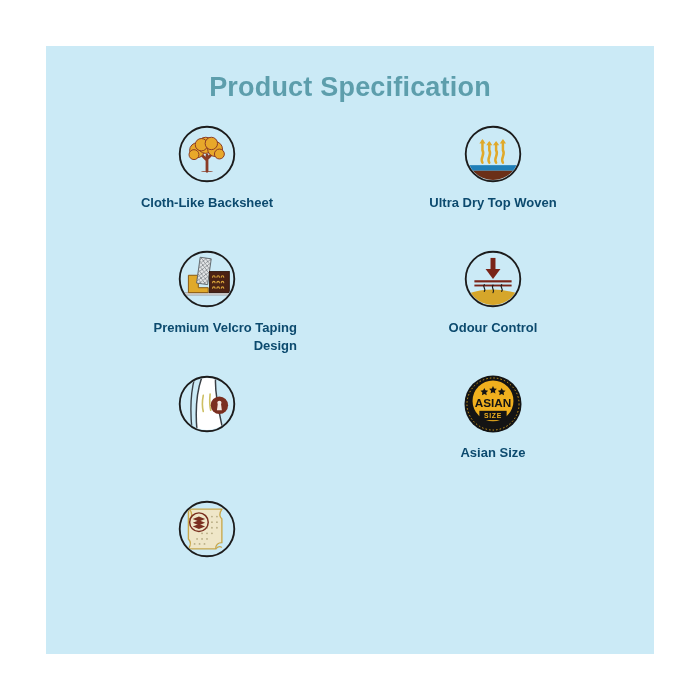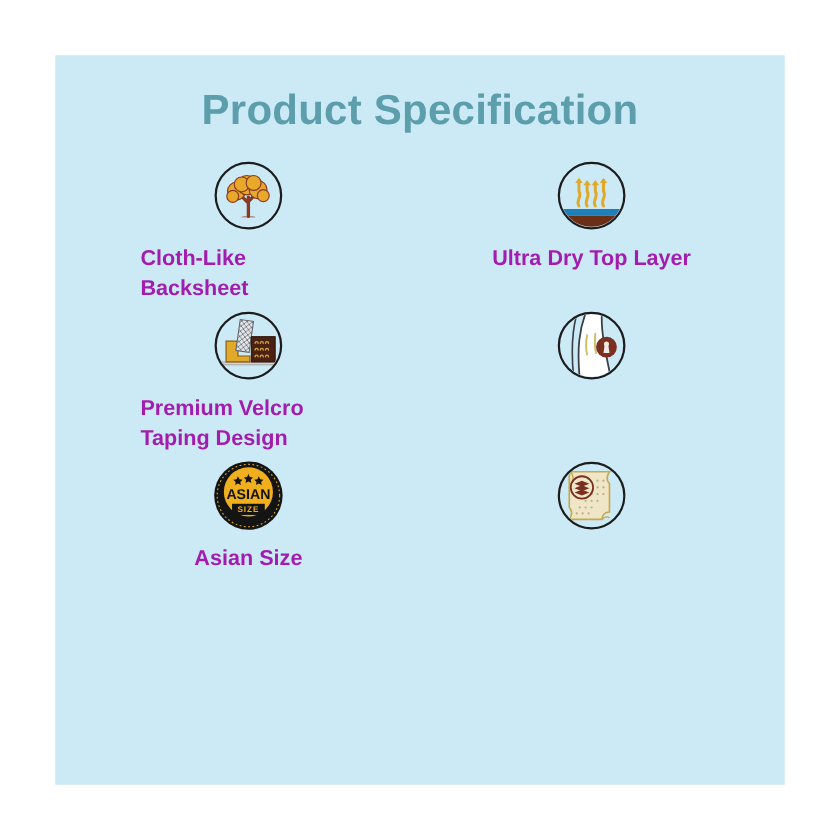--- a/index.html
+++ b/index.html
@@ -14,21 +14,21 @@
     position: absolute;
     left: 46px;
     top: 46px;
     width: 608px;
     height: 608px;
     background: #cbeaf6;
     box-sizing: border-box;
   }
   #panel-title {
     text-align: center;
-    font-size: 35px;
+    font-size: 27px;
     font-weight: bold;
     color: #5d9eac;
     letter-spacing: 0.2px;
     margin: 0;
     padding-top: 26px;
     font-family: "Liberation Sans", sans-serif;
   }
   #feature-grid {
     display: grid;
     grid-template-columns: 1fr 1fr;
@@ -43,24 +43,24 @@
     align-items: center;
     justify-content: flex-start;
   }
   .feature-icon {
     width: 62px;
     height: 62px;
     display: block;
   }
   .feature-label {
     margin-top: 9px;
-    font-size: 18px;
+    font-size: 13px;
     font-weight: bold;
-    color: #a21caf;
-    text-align: left;
+    color: #0c4a6e;
+    text-align: right;
     line-height: 1.38;
     max-width: 180px;
     font-family: "Liberation Sans", sans-serif;
   }
 </style>
 </head>
 <body>
 
 <div id="infographic-panel">
 
@@ -103,21 +103,21 @@
           <path d="M66 64 C61 56 71 52 66 44 L66 30"></path>
         </g>
         <g fill="#e0a92a">
           <path d="M33 26 l5 7 l-10 0 Z"></path>
           <path d="M44 29 l5 7 l-10 0 Z"></path>
           <path d="M55 29 l5 7 l-10 0 Z"></path>
           <path d="M66 26 l5 7 l-10 0 Z"></path>
         </g>
         <circle cx="50" cy="50" r="44" fill="none" stroke="#1c1c1c" stroke-width="3"></circle>
       </svg>
-      <div class="feature-label">Ultra Dry Top Layer</div>
+      <div class="feature-label">Ultra Dry Top Woven</div>
     </div>
 
     <div class="feature-cell">
       <svg class="feature-icon" viewBox="0 0 100 100">
         <defs>
           <clipPath id="clipVel">
               <circle cx="50" cy="50" r="42"></circle>
             </clipPath>
           <pattern id="meshPat" width="7" height="7" patternUnits="userSpaceOnUse">
             <rect width="7" height="7" fill="#e3e5e7"></rect>
@@ -139,20 +139,43 @@
             <path d="M59 65 c0-3 4-3 4 0"></path>
             <path d="M66 65 c0-3 4-3 4 0"></path>
             <path d="M73 65 c0-3 4-3 4 0"></path>
           </g>
         </g>
         <circle cx="50" cy="50" r="44" fill="none" stroke="#1c1c1c" stroke-width="3"></circle>
       </svg>
       <div class="feature-label">Premium Velcro Taping Design</div>
     </div>
 
+    <div class="feature-cell">
+      <svg class="feature-icon" viewBox="0 0 100 100">
+        <defs>
+          <clipPath id="clipOd">
+              <circle cx="50" cy="50" r="42"></circle>
+            </clipPath>
+        </defs>
+        <g clip-path="url(#clipOd)">
+          <path d="M8 74 Q50 60 92 74 L92 100 L8 100 Z" fill="#d6a62a"></path>
+        </g>
+        <path d="M50 16 L50 36" stroke="#7a2418" stroke-width="8" stroke-linecap="butt"></path>
+        <path d="M38 34 L62 34 L50 50 Z" fill="#7a2418"></path>
+        <rect x="20" y="52" width="60" height="3.5" fill="#7a2418"></rect>
+        <rect x="20" y="59" width="60" height="3" fill="#7a2418"></rect>
+        <g stroke="#1c1c1c" stroke-width="2" fill="none" stroke-linecap="round">
+          <path d="M36 70 c4-4 -4-7 0-11"></path>
+          <path d="M50 72 c4-4 -4-8 0-12"></path>
+          <path d="M64 70 c4-4 -4-7 0-11"></path>
+        </g>
+        <circle cx="50" cy="50" r="44" fill="none" stroke="#1c1c1c" stroke-width="3"></circle>
+      </svg>
+      <div class="feature-label">Odour Control</div>
+    </div>
 
     <div class="feature-cell">
       <svg class="feature-icon" viewBox="0 0 100 100">
         <defs>
           <clipPath id="clipLg">
               <circle cx="50" cy="50" r="42"></circle>
             </clipPath>
         </defs>
         <g clip-path="url(#clipLg)">
           <rect x="0" y="0" width="100" height="100" fill="#cbeaf6"></rect>

